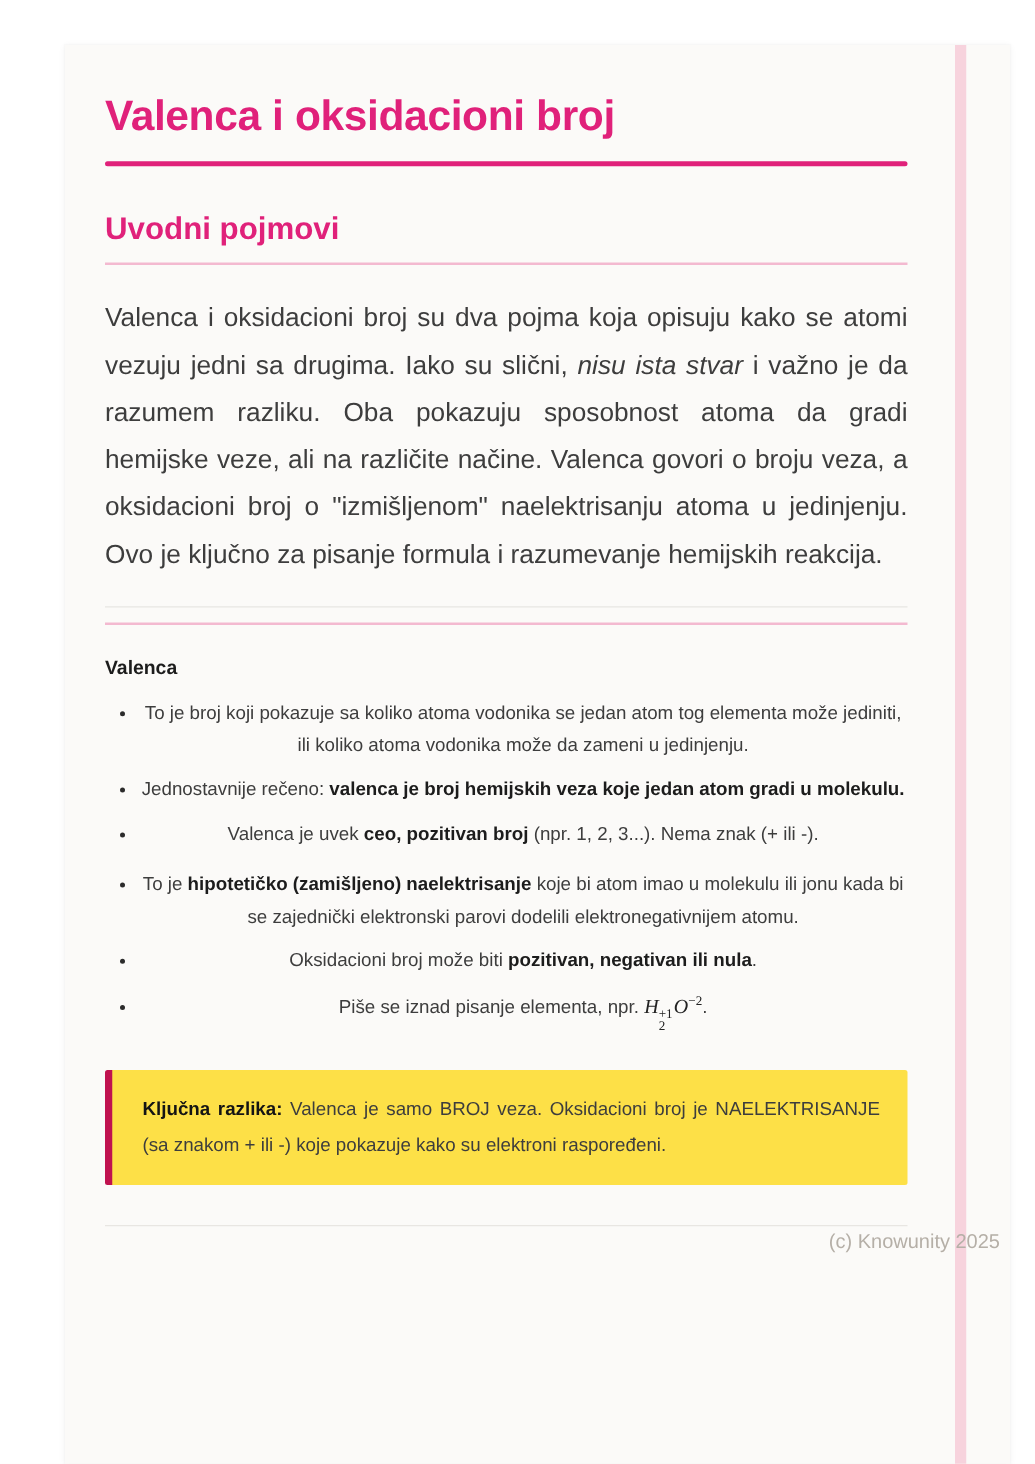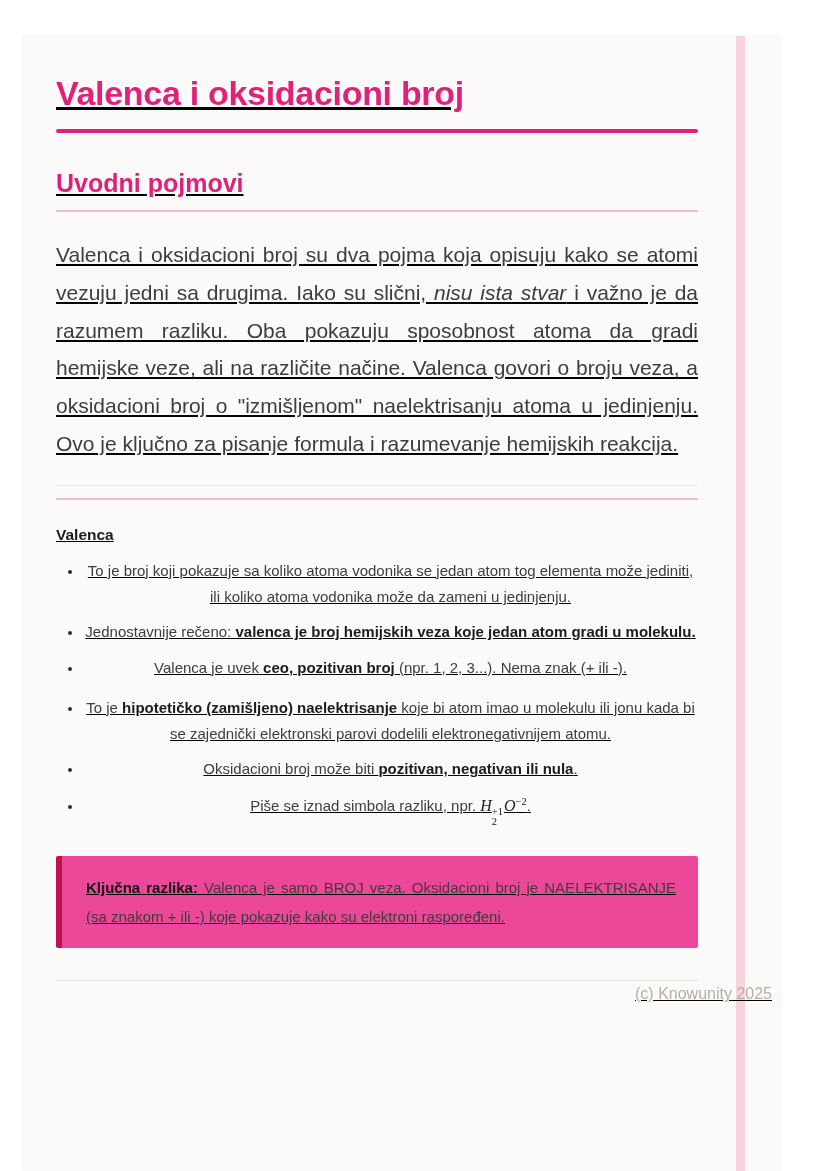--- a/index.html
+++ b/index.html
@@ -5,25 +5,24 @@
   * { margin: 0; padding: 0; box-sizing: border-box; }
   html, body { width: 828px; height: 1171px; }
   body {
     background: #ffffff;
     font-family: "Liberation Sans", sans-serif;
     position: relative;
     overflow: hidden;
   }
   .page {
     position: absolute;
-    left: 24px; top: 36px;
+    left: 52px; top: 36px;
     width: 756px; height: 1135px;
     background: #fbfaf8;
     box-shadow: 0 1px 6px rgba(0,0,0,0.05), 0 0 0 1px rgba(0,0,0,0.015);
-    text-decoration: underline;
   }
   .stripe {
     position: absolute;
     top: 0; right: 35px;
     width: 9px; height: 100%;
     background: #f7d3dd;
     z-index: 0;
   }
   .content {
     position: relative;
@@ -103,21 +102,21 @@
     font-size: 10.5px;
     font-style: normal;
     margin-right: 1px;
   }
   .formula .osup {
     font-size: 10.5px;
     font-style: normal;
   }
   .callout {
     margin-top: 28px;
-    background: #ec4899;
+    background: #fde047;
     border-left: 6px solid #c0124f;
     border-radius: 2px;
     padding: 17px 22px 17px 24px;
     font-size: 15px;
     line-height: 1.95;
     color: #3d3d3d;
     text-align: justify;
   }
   .callout strong { color: #141414; }
   .divider.bottom { margin-top: 32px; }
@@ -151,21 +150,21 @@
     <h3 class="subheading">Valenca</h3>
     <ul class="bullets">
       <li><span>To je broj koji pokazuje sa koliko atoma vodonika se jedan atom tog elementa može jediniti, ili koliko atoma vodonika može da zameni u jedinjenju.</span><strong></strong><span></span></li>
       <li><span>Jednostavnije rečeno: </span><strong>valenca je broj hemijskih veza koje jedan atom gradi u molekulu.</strong><span></span></li>
       <li><span>Valenca je uvek </span><strong>ceo, pozitivan broj</strong><span> (npr. 1, 2, 3...). Nema znak (+ ili -).</span></li>
     </ul>
 
     <ul class="bullets">
       <li><span>To je </span><strong>hipotetičko (zamišljeno) naelektrisanje</strong><span> koje bi atom imao u molekulu ili jonu kada bi se zajednički elektronski parovi dodelili elektronegativnijem atomu.</span></li>
       <li><span>Oksidacioni broj može biti </span><strong>pozitivan, negativan ili nula</strong><span>.</span></li>
-      <li><span>Piše se iznad simbola razliku, npr. </span><span class="formula"><span class="mvar">H</span><span class="supsub">
+      <li><span>Piše se iznad pisanje elementa, npr. </span><span class="formula"><span class="mvar">H</span><span class="supsub">
               <span class="sup">+1</span>
               <span class="sub">2</span>
             </span><span class="mvar">O</span><sup class="osup">−2</sup></span><span>.</span></li>
     </ul>
 
     <div class="callout"><strong>Ključna razlika:</strong><span> Valenca je samo BROJ veza. Oksidacioni broj je NAELEKTRISANJE (sa znakom + ili -) koje pokazuje kako su elektroni raspoređeni.</span></div>
 
     <hr class="divider bottom">
     <div class="footer">(c) Knowunity 2025</div>
 

